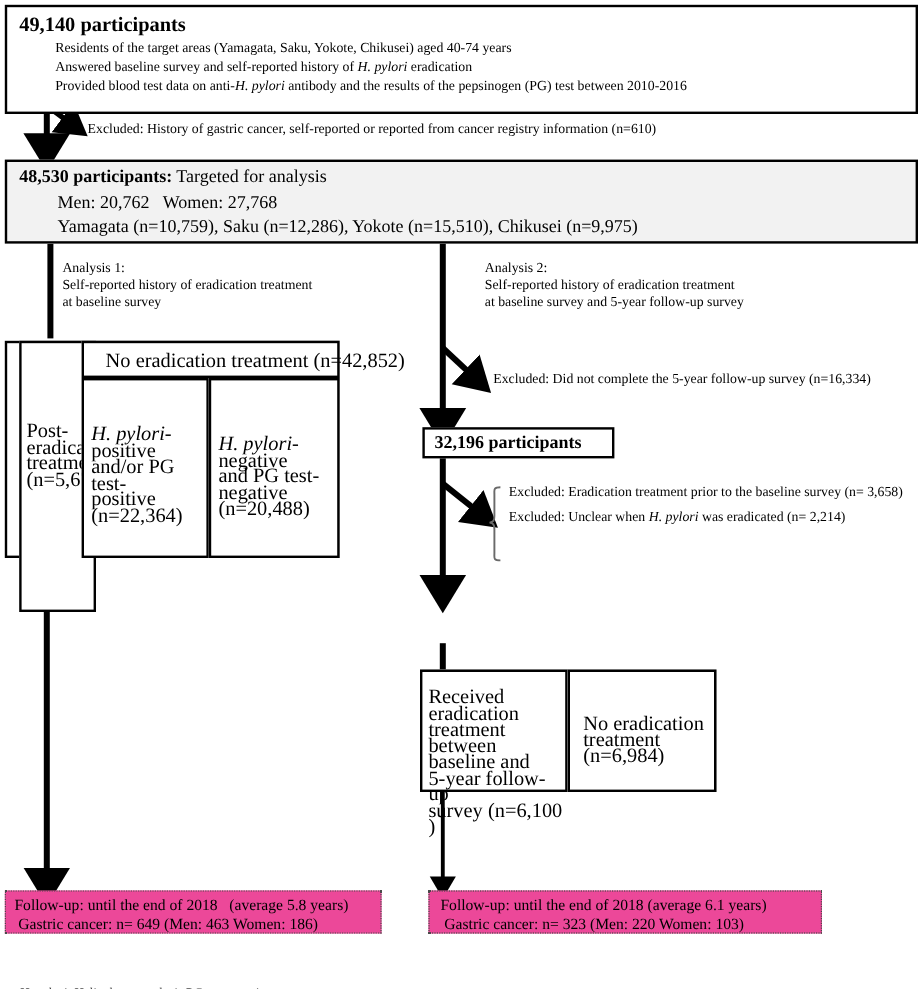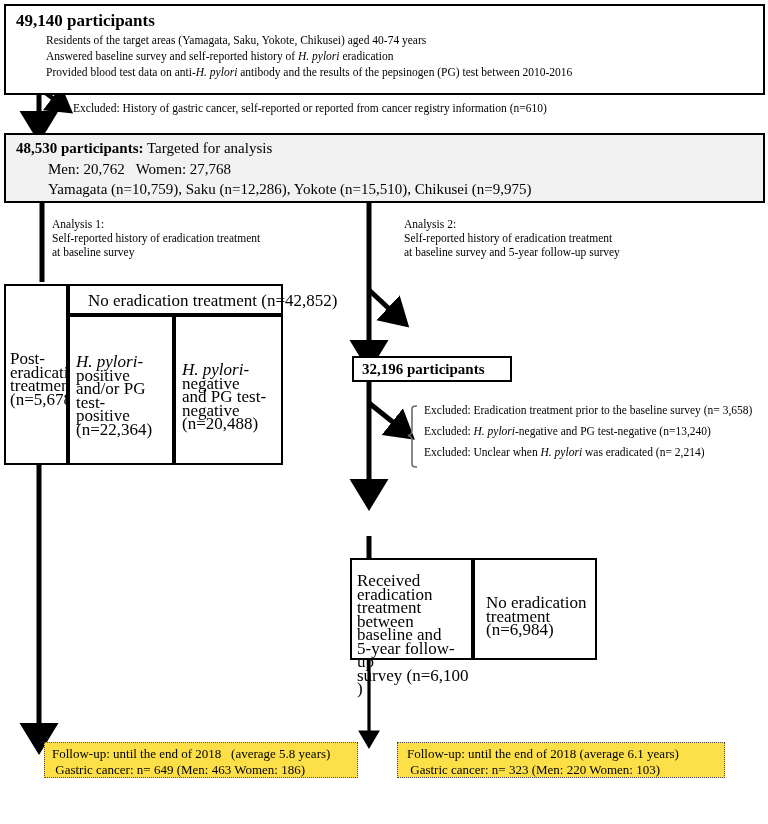--- a/index.html
+++ b/index.html
@@ -8,21 +8,21 @@
     background:#ffffff;
     font-family:"Liberation Serif","DejaVu Serif",serif;
     color:#000;
     overflow:hidden;
     position:relative;
   }
   #stage{position:relative;width:768px;height:824px;}
   .box{position:absolute;box-sizing:border-box;background:#fff;border:2.5px solid #000;}
   .box.gray{background:#f2f2f2;}
   .box.thin{border-width:2px;}
-  .dashed{position:absolute;box-sizing:border-box;background:#fde047;border:1.5px dotted #4a4a4a;margin-left:40px;}
+  .dashed{position:absolute;box-sizing:border-box;background:#ec4899;border:1.5px dotted #4a4a4a;}
   .txt{position:absolute;white-space:pre;}
   .free{position:absolute;}
   i,.it{font-style:italic;}
   b,.bold{font-weight:bold;}
   svg.lines{position:absolute;left:0;top:0;width:768px;height:824px;pointer-events:none;}
   .ln-head{font-size:17px;font-weight:bold;}
   .ln-sub{font-size:11.5px;}
   .ln-small{font-size:11.5px;}
   .ln-cell{font-size:17px;line-height:13.5px;}
   .ln-note{font-size:11px;font-style:italic;}
@@ -91,21 +91,21 @@
 
   <div class="free" style="left:404px;top:218px;">
     <div class="ln-small">Analysis 2:</div>
     <div class="ln-small" style="margin-top:2px;">Self-reported history of eradication treatment</div>
     <div class="ln-small" style="margin-top:2px;">at baseline survey and 5-year follow-up survey</div>
   </div>
 
   <div class="box" style="left:4px;top:284px;width:279px;height:181px;">
   </div>
 
-  <div class="box thin" style="left:4px;top:284px;width:64px;height:181px;">
+  <div class="box thin" style="left:16px;top:284px;width:64px;height:226px;">
     <div class="free ln-cell" style="left:4px;top:66px;">
       <div>Post-</div>
       <div>eradication</div>
       <div>treatment</div>
       <div>(n=5,678 )</div>
     </div>
   </div>
 
   <div class="box thin" style="left:68px;top:284px;width:215px;height:31px;">
     <div class="txt ln-cell" style="left:18px;top:8px;">No eradication treatment (n=42,852)</div>
@@ -121,28 +121,28 @@
   </div>
 
   <div class="box thin" style="left:174px;top:315px;width:109px;height:150px;">
     <div class="free ln-cell" style="left:6px;top:46px;">
       <div><i>H. pylori</i><span>-negative</span></div>
       <div>and PG test-negative</div>
       <div>(n=20,488)</div>
     </div>
   </div>
 
+  <div class="txt ln-small" style="left:411px;top:310px;">Excluded: Did not complete the 5-year follow-up survey (n=16,334)</div>
 
   <div class="box" style="left:352px;top:356px;width:160px;height:26px;">
     <div class="txt ln-pill" style="left:8px;top:3px;">32,196 participants</div>
   </div>
 
   <div class="free" style="left:424px;top:404px;">
     <div class="ln-small">Excluded: Eradication treatment prior to the baseline survey (n= 3,658)</div>
-    <div class="ln-small" style="margin-top:9px;"><span>Excluded: </span><i>H. pylori</i><span>-negative and PG test-negative (n=13,240)</span></div>
     <div class="ln-small" style="margin-top:9px;"><span>Excluded: Unclear when </span><i>H. pylori</i><span> was eradicated (n= 2,214)</span></div>
   </div>
 
 
   <div class="box" style="left:350px;top:558px;width:247px;height:102px;"></div>
   <div class="box thin" style="left:350px;top:558px;width:123px;height:102px;">
     <div class="free ln-cell" style="left:5px;top:14px;">
       <div> Received eradication</div>
       <div>treatment</div>
       <div> between baseline and</div>

